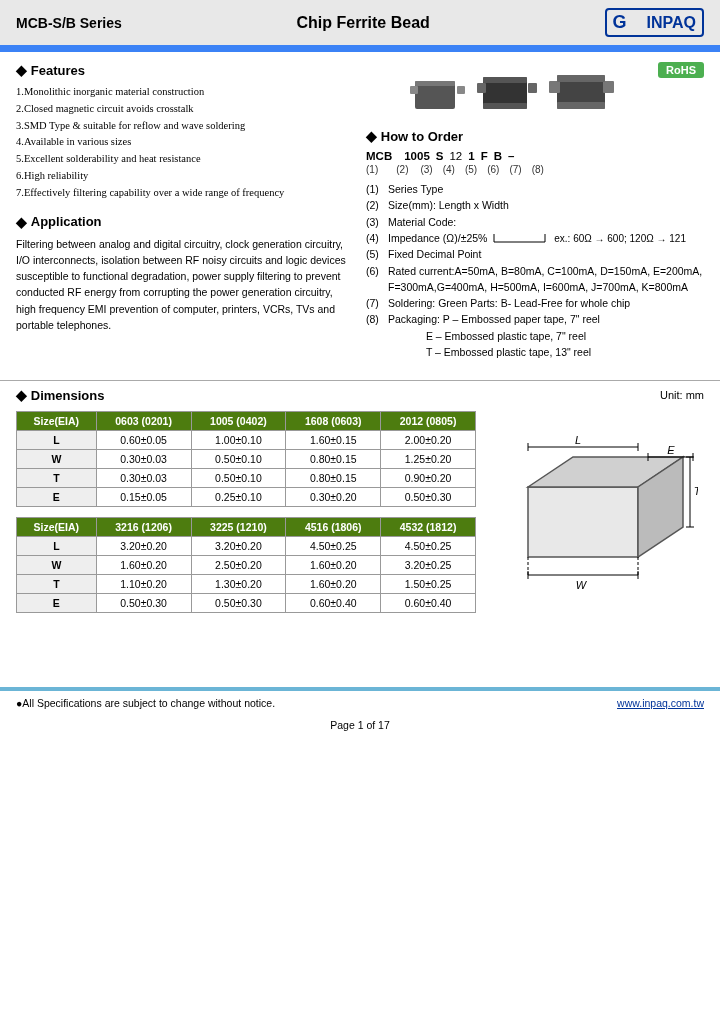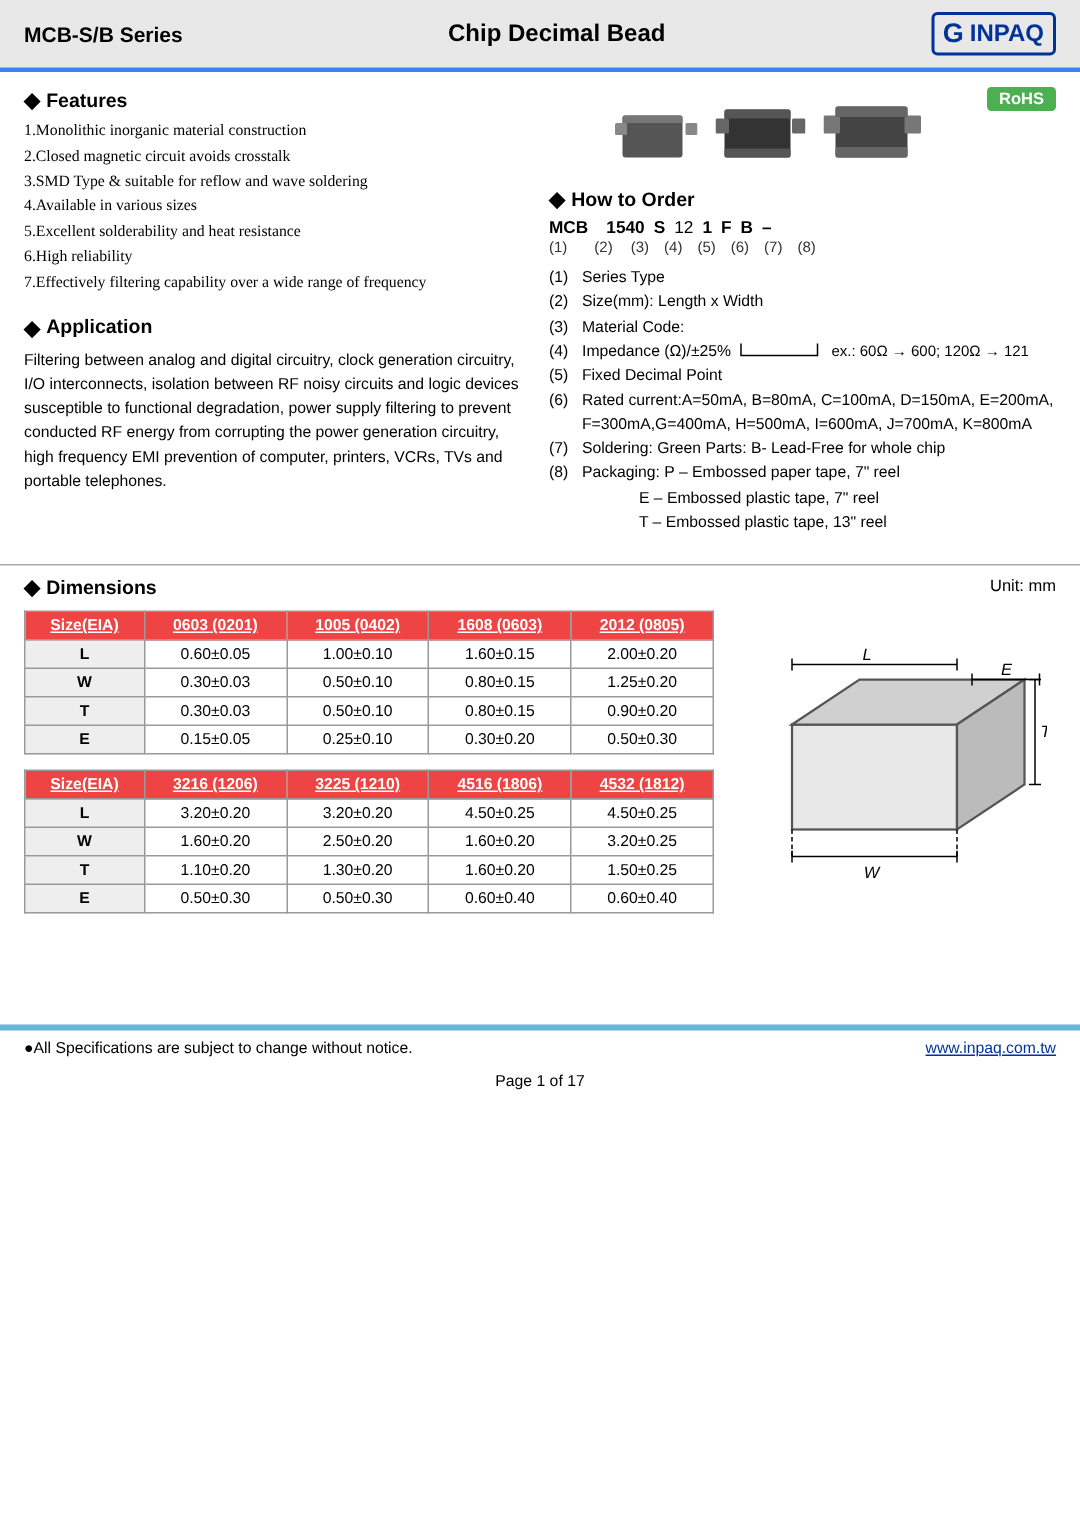--- a/index.html
+++ b/index.html
@@ -12,21 +12,21 @@
       color: #000;
     }
 
     
     .header {
       display: flex;
       align-items: center;
       justify-content: space-between;
       background: #e8e8e8;
       padding: 8px 16px;
-      border-bottom: 3px solid #3b82f6;
+      border-bottom: 7px solid #3b82f6;
     }
     .header-title-left {
       font-size: 14px;
       font-weight: bold;
     }
     .header-title-center {
       font-size: 16px;
       font-weight: bold;
       text-align: center;
       flex: 1;
@@ -42,21 +42,21 @@
       display: inline-flex;
       align-items: center;
       color: #003399;
       font-weight: bold;
       font-size: 18px;
     }
     .logo-inpaq {
       font-size: 16px;
       font-weight: bold;
       color: #003399;
-      margin-left: 4px;
+      margin-left: 20px;
     }
 
     
     .main-content {
       display: flex;
       padding: 10px 16px;
     }
     .left-col {
       flex: 0 0 340px;
       padding-right: 10px;
@@ -183,25 +183,24 @@
       border-collapse: collapse;
       margin-bottom: 10px;
       font-size: 10.5px;
     }
     .dim-table th, .dim-table td {
       border: 1px solid #999;
       padding: 3px 6px;
       text-align: center;
     }
     .dim-table th {
-      background: #ef4444;
+      background: #4d7c0f;
       color: white;
       font-weight: bold;
       font-size: 10.5px;
-      text-decoration: underline;
     }
     .dim-table td:first-child {
       background: #eee;
       font-weight: bold;
     }
 
     
     .footer-bar {
       background: #6bb5d6;
       height: 4px;
@@ -230,21 +229,21 @@
     }
 
     
     .chip-svg { display: block; }
   </style>
 </head>
 <body>
 
 <div class="header">
   <div class="header-title-left">MCB-S/B Series</div>
-  <div class="header-title-center">Chip Decimal Bead</div>
+  <div class="header-title-center">Chip Ferrite Bead</div>
   <div class="logo-area">
     <div class="logo-box">
       <span style="font-size:18px;font-weight:bold;color:#003399;">G</span>
       <span class="logo-inpaq">INPAQ</span>
     </div>
   </div>
 </div>
 
 <div class="main-content">
 
@@ -305,21 +304,21 @@
 
     <div class="how-to-order">
       <div class="section-title">
         <span class="diamond">◆</span>
         <span>How to Order</span>
       </div>
 
       <div style="display:flex; align-items:flex-end; gap:6px; margin: 6px 0 2px 0; font-size:11.5px;">
         <span style="font-weight:bold;">MCB</span>
         <span style="color:#666; font-size:10px; margin-bottom:2px;">  </span>
-        <span style="font-weight:bold;">1540</span>
+        <span style="font-weight:bold;">1005</span>
         <span style="font-weight:bold;">S</span>
         <span style="font-weight:normal;">12</span>
         <span style="font-weight:bold;">1</span>
         <span style="font-weight:bold;">F</span>
         <span style="font-weight:bold;">B</span>
         <span style="font-weight:bold;">–</span>
       </div>
       <div style="display:flex; gap:6px; margin: 0 0 6px 0; font-size:10px; color:#333;">
         <span>(1)</span>
         <span style="margin-left:12px;">(2)</span>

